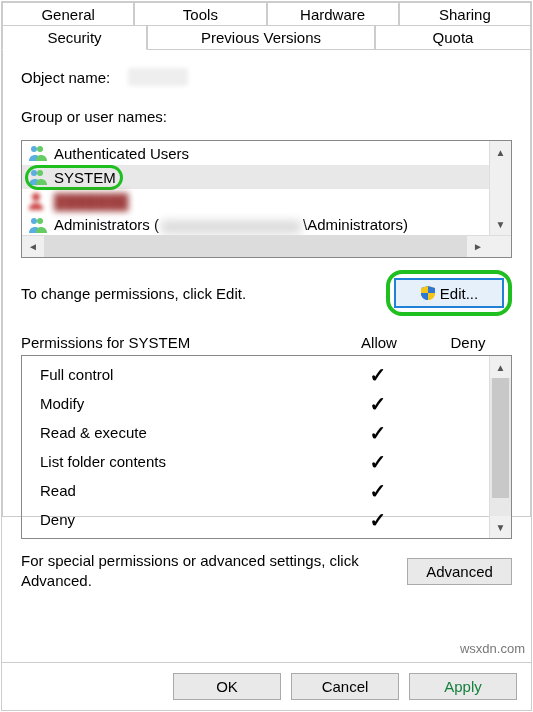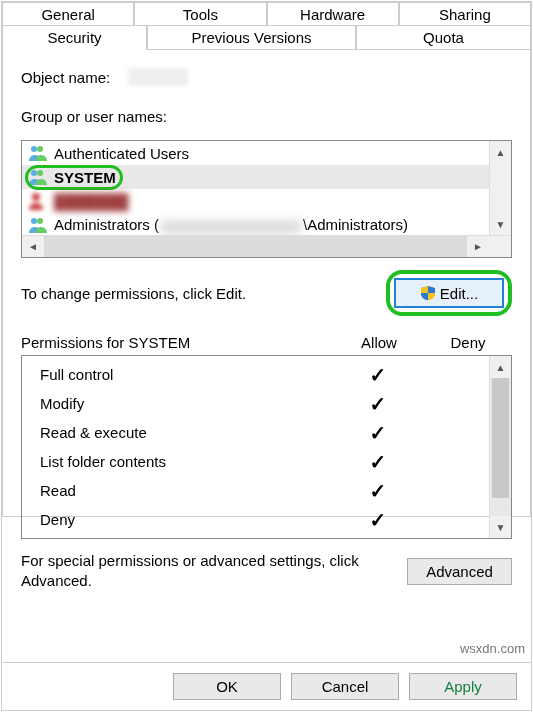--- a/index.html
+++ b/index.html
@@ -32,21 +32,21 @@
     padding: 3px 0;
     text-align: center;
     background: #fff;
     cursor: pointer;
     position: relative;
   }
   .tabs-row1 .tab { flex: 1; }
   .tabs-row2 { margin-top: -1px; }
   .tabs-row2 .tab:nth-child(1) { width: 145px; }
   .tabs-row2 .tab:nth-child(2) { flex: 1; }
-  .tabs-row2 .tab:nth-child(3) { width: 175px; }
+  .tabs-row2 .tab:nth-child(3) { width: 156px; }
   .tab.active {
     background: #fff;
     border-bottom: 1px solid #fff;
     z-index: 2;
   }
   .tab-panel {
     border: 1px solid #ccc;
     border-top: 1px solid #ccc;
     margin-top: -1px;
     padding: 18px 18px 10px 18px;
@@ -316,21 +316,21 @@
             <svg viewBox="0 0 20 18">
                 <circle cx="6" cy="5" r="3" fill="#5aaee0"></circle>
                 <circle cx="12" cy="5" r="3" fill="#6c6"></circle>
                 <path d="M1 17c0-4 3-6 6-6s6 2 6 6" fill="#5aaee0"></path>
                 <path d="M8 17c0-4 2-6 5-6s6 2 6 6" fill="#6c6"></path>
               </svg>
           </span>
           <span class="group-text">Authenticated Users</span>
         </div>
 
-        <div class="group-item selected" style="position:relative;font-weight:bold;">
+        <div class="group-item selected" style="position:relative;">
           <span class="user-icon">
             <svg viewBox="0 0 20 18">
                 <circle cx="6" cy="5" r="3" fill="#5aaee0"></circle>
                 <circle cx="12" cy="5" r="3" fill="#6c6"></circle>
                 <path d="M1 17c0-4 3-6 6-6s6 2 6 6" fill="#5aaee0"></path>
                 <path d="M8 17c0-4 2-6 5-6s6 2 6 6" fill="#6c6"></path>
               </svg>
           </span>
           <span class="group-text">SYSTEM</span>
           <span class="highlight-ring" style="width:98px"></span>

